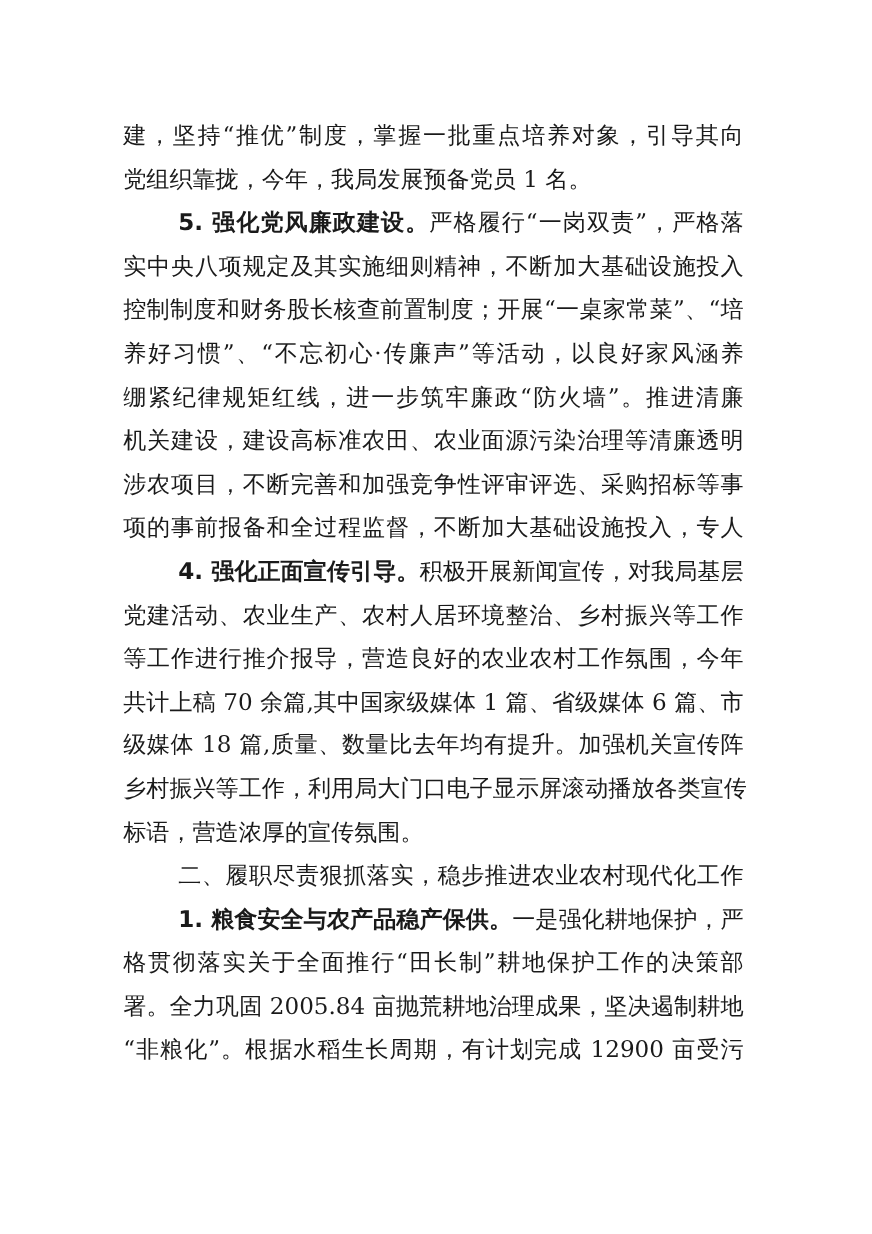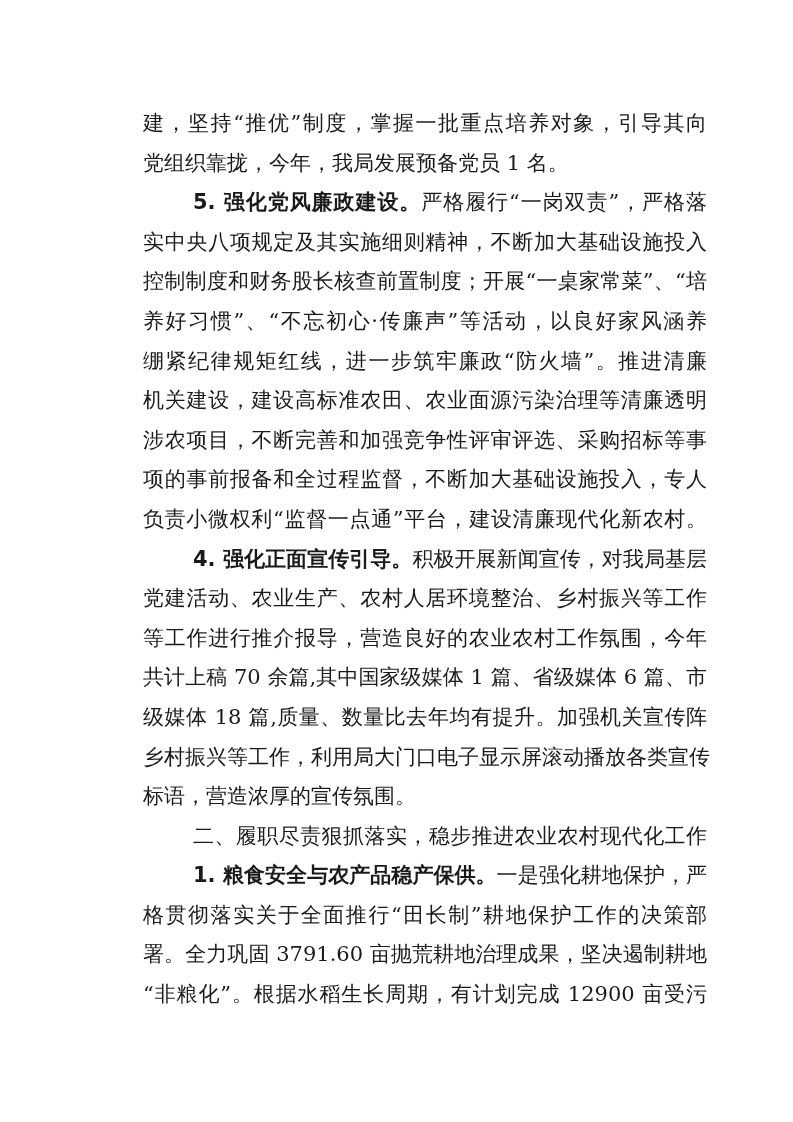--- a/index.html
+++ b/index.html
@@ -1,17 +1,17 @@
 <!DOCTYPE html>
 <html><head>
   <meta charset="utf-8">
   <style>
     html, body { margin: 0; padding: 0; background: #ffffff; }
     body { width: 793px; height: 1122px; position: relative; overflow: hidden; }
-    .page { position: absolute; left: 112px; top: 104px; width: 564px; margin-left: 31px; }
+    .page { position: absolute; left: 112px; top: 104px; width: 564px; }
     .line {
       height: 39.6px; line-height: 39.6px; font-size: 21px;
       font-family: "DejaVu Serif", "Liberation Serif", serif;
       color: #1a1a1a; white-space: nowrap; overflow: visible;
       text-align: justify; text-align-last: justify;
     }
     .line.last { text-align-last: left; }
     .indent { padding-left: 50px; }
     .bold { font-weight: bold; font-family: "DejaVu Sans", "Liberation Sans", sans-serif; }
     .heading { font-family: "DejaVu Sans", "Liberation Sans", sans-serif; font-weight: normal; text-align-last: justify; }
@@ -25,30 +25,29 @@
   <div class="line last">党组织靠拢，今年，我局发展预备党员 1 名。</div>
 
   <div class="line indent"><span class="bold">5. 强化党风廉政建设。</span><span>严格履行“一岗双责”，严格落</span></div>
   <div class="line">实中央八项规定及其实施细则精神，不断加大基础设施投入</div>
   <div class="line">控制制度和财务股长核查前置制度；开展“一桌家常菜”、“培</div>
   <div class="line">养好习惯”、“不忘初心·传廉声”等活动，以良好家风涵养</div>
   <div class="line">绷紧纪律规矩红线，进一步筑牢廉政“防火墙”。推进清廉</div>
   <div class="line">机关建设，建设高标准农田、农业面源污染治理等清廉透明</div>
   <div class="line">涉农项目，不断完善和加强竞争性评审评选、采购招标等事</div>
   <div class="line">项的事前报备和全过程监督，不断加大基础设施投入，专人</div>
-  <div class="line">负责小微权利“监督一点通”平台，建设清廉现代化新农村。</div>
 
   <div class="line indent"><span class="bold">4. 强化正面宣传引导。</span><span>积极开展新闻宣传，对我局基层</span></div>
   <div class="line">党建活动、农业生产、农村人居环境整治、乡村振兴等工作</div>
   <div class="line">等工作进行推介报导，营造良好的农业农村工作氛围，今年</div>
   <div class="line">共计上稿 70 余篇,其中国家级媒体 1 篇、省级媒体 6 篇、市</div>
   <div class="line">级媒体 18 篇,质量、数量比去年均有提升。加强机关宣传阵</div>
   <div class="line">乡村振兴等工作，利用局大门口电子显示屏滚动播放各类宣传</div>
   <div class="line last">标语，营造浓厚的宣传氛围。</div>
 
   <div class="line indent heading">二、履职尽责狠抓落实，稳步推进农业农村现代化工作</div>
 
   <div class="line indent"><span class="bold">1. 粮食安全与农产品稳产保供。</span><span>一是强化耕地保护，严</span></div>
   <div class="line">格贯彻落实关于全面推行“田长制”耕地保护工作的决策部</div>
-  <div class="line">署。全力巩固 3791.60 亩抛荒耕地治理成果，坚决遏制耕地</div>
+  <div class="line">署。全力巩固 2005.84 亩抛荒耕地治理成果，坚决遏制耕地</div>
   <div class="line">“非粮化”。根据水稻生长周期，有计划完成 12900 亩受污</div>
 
 </div>
 
 </body></html>

